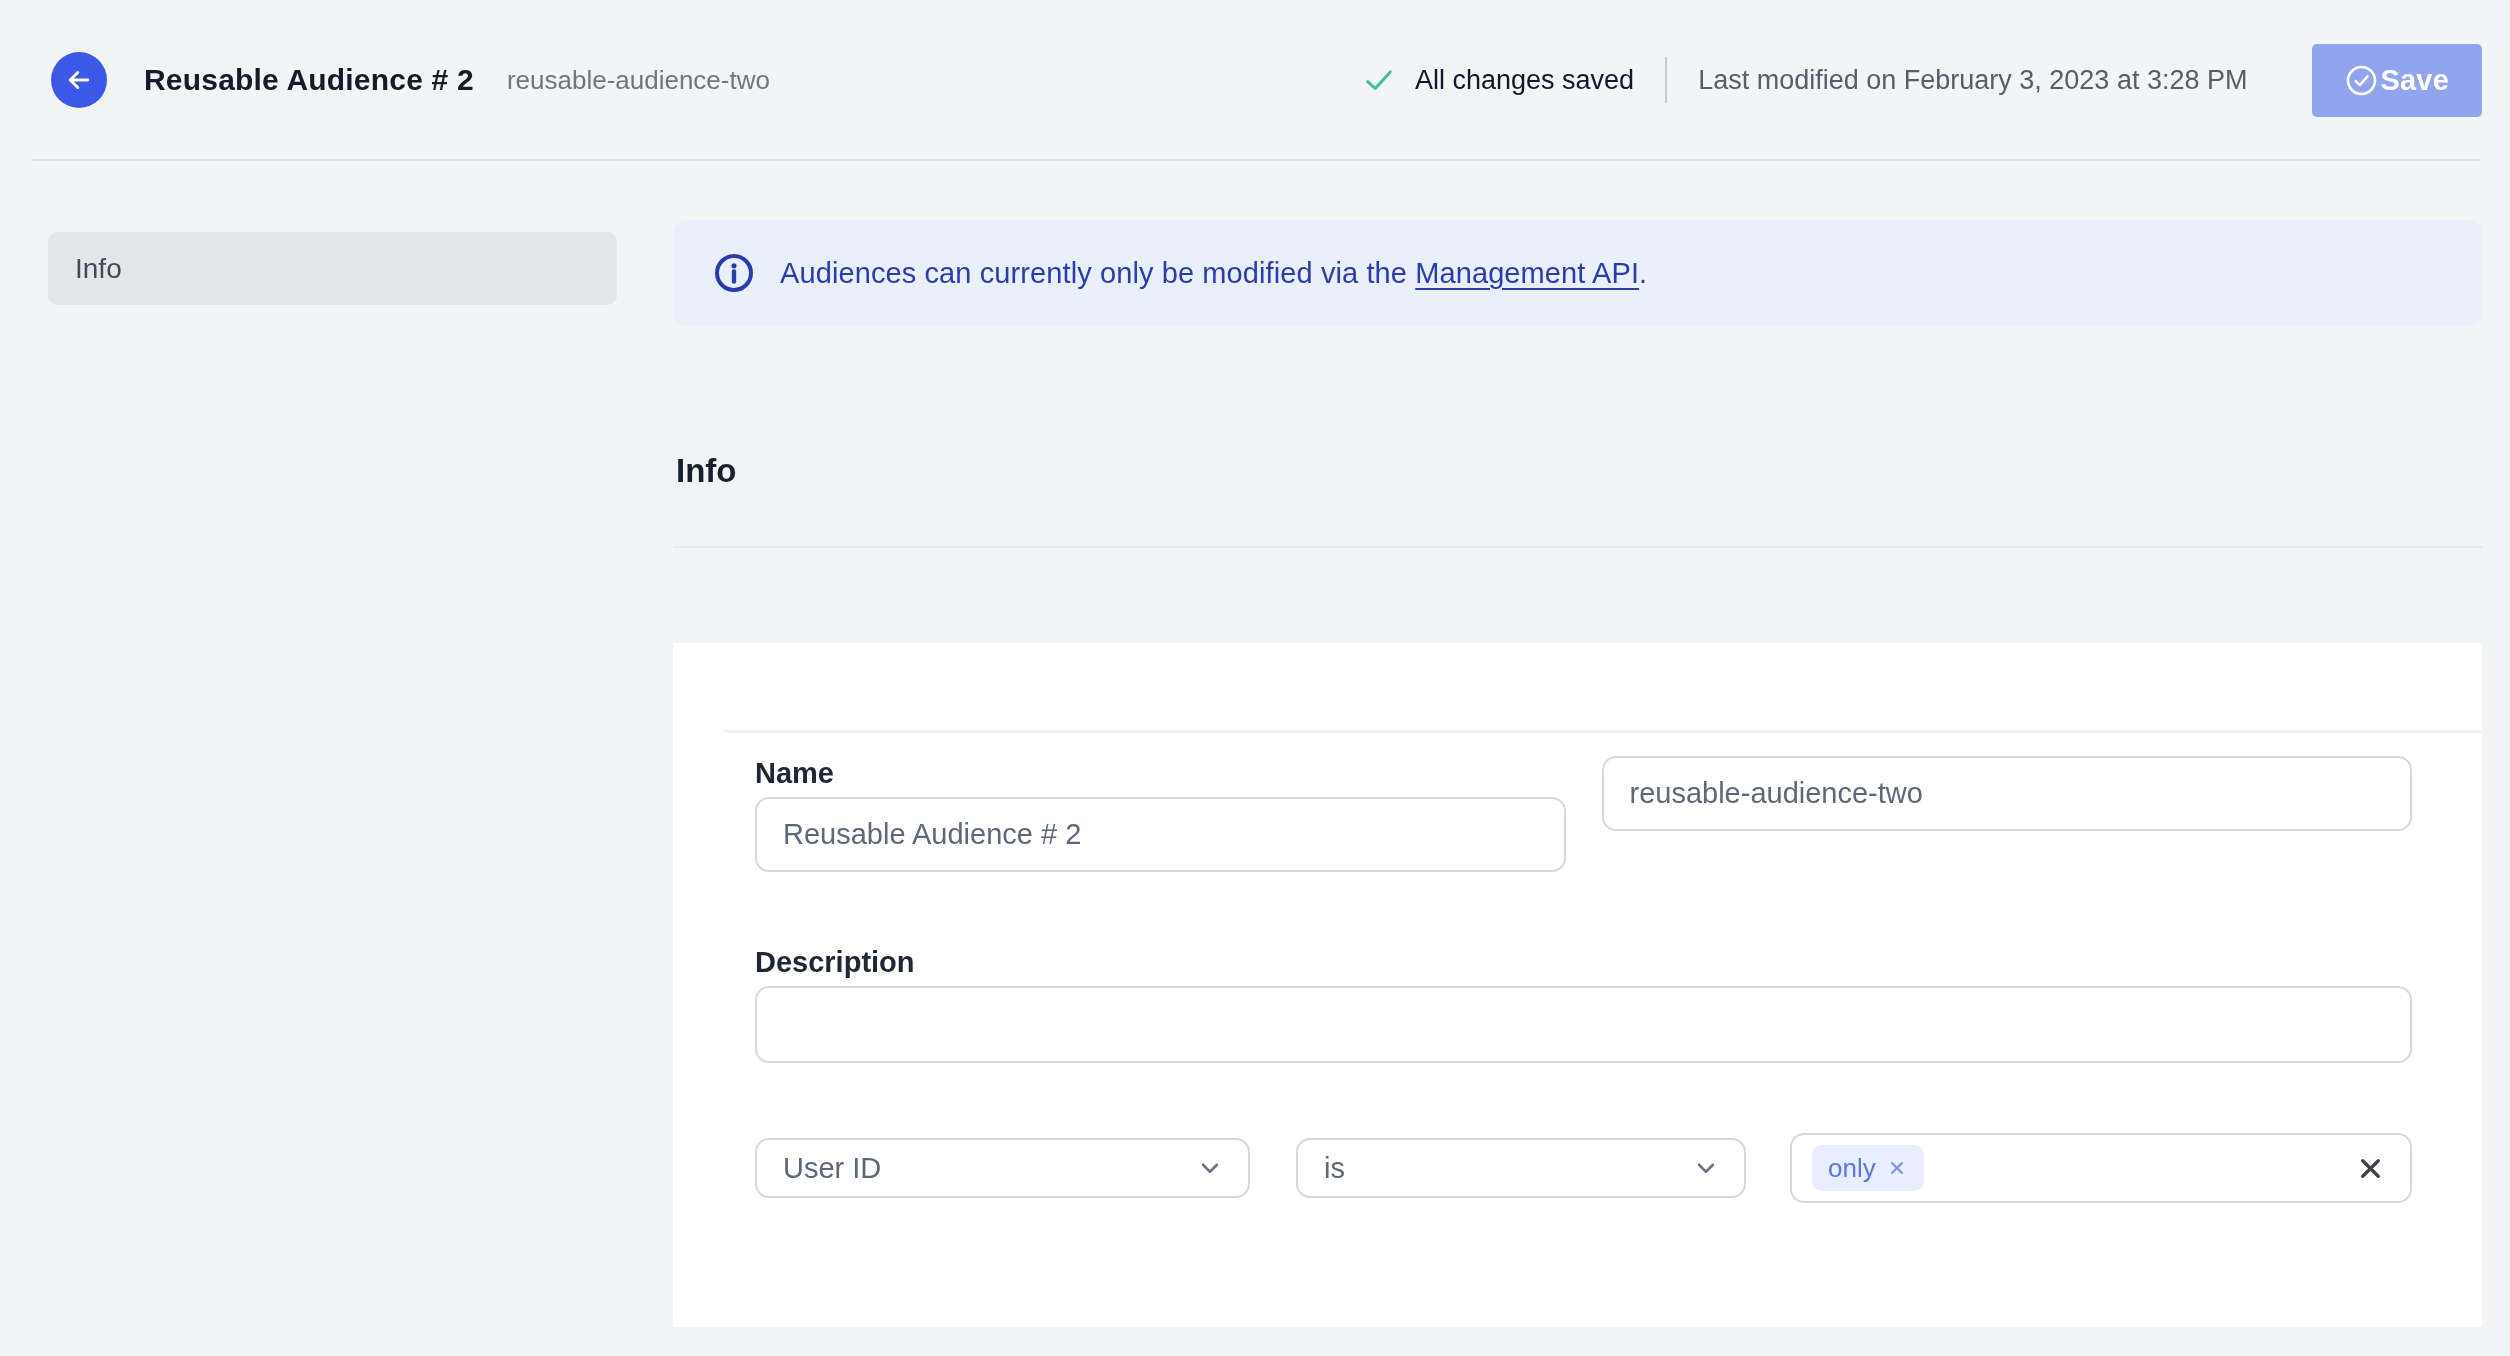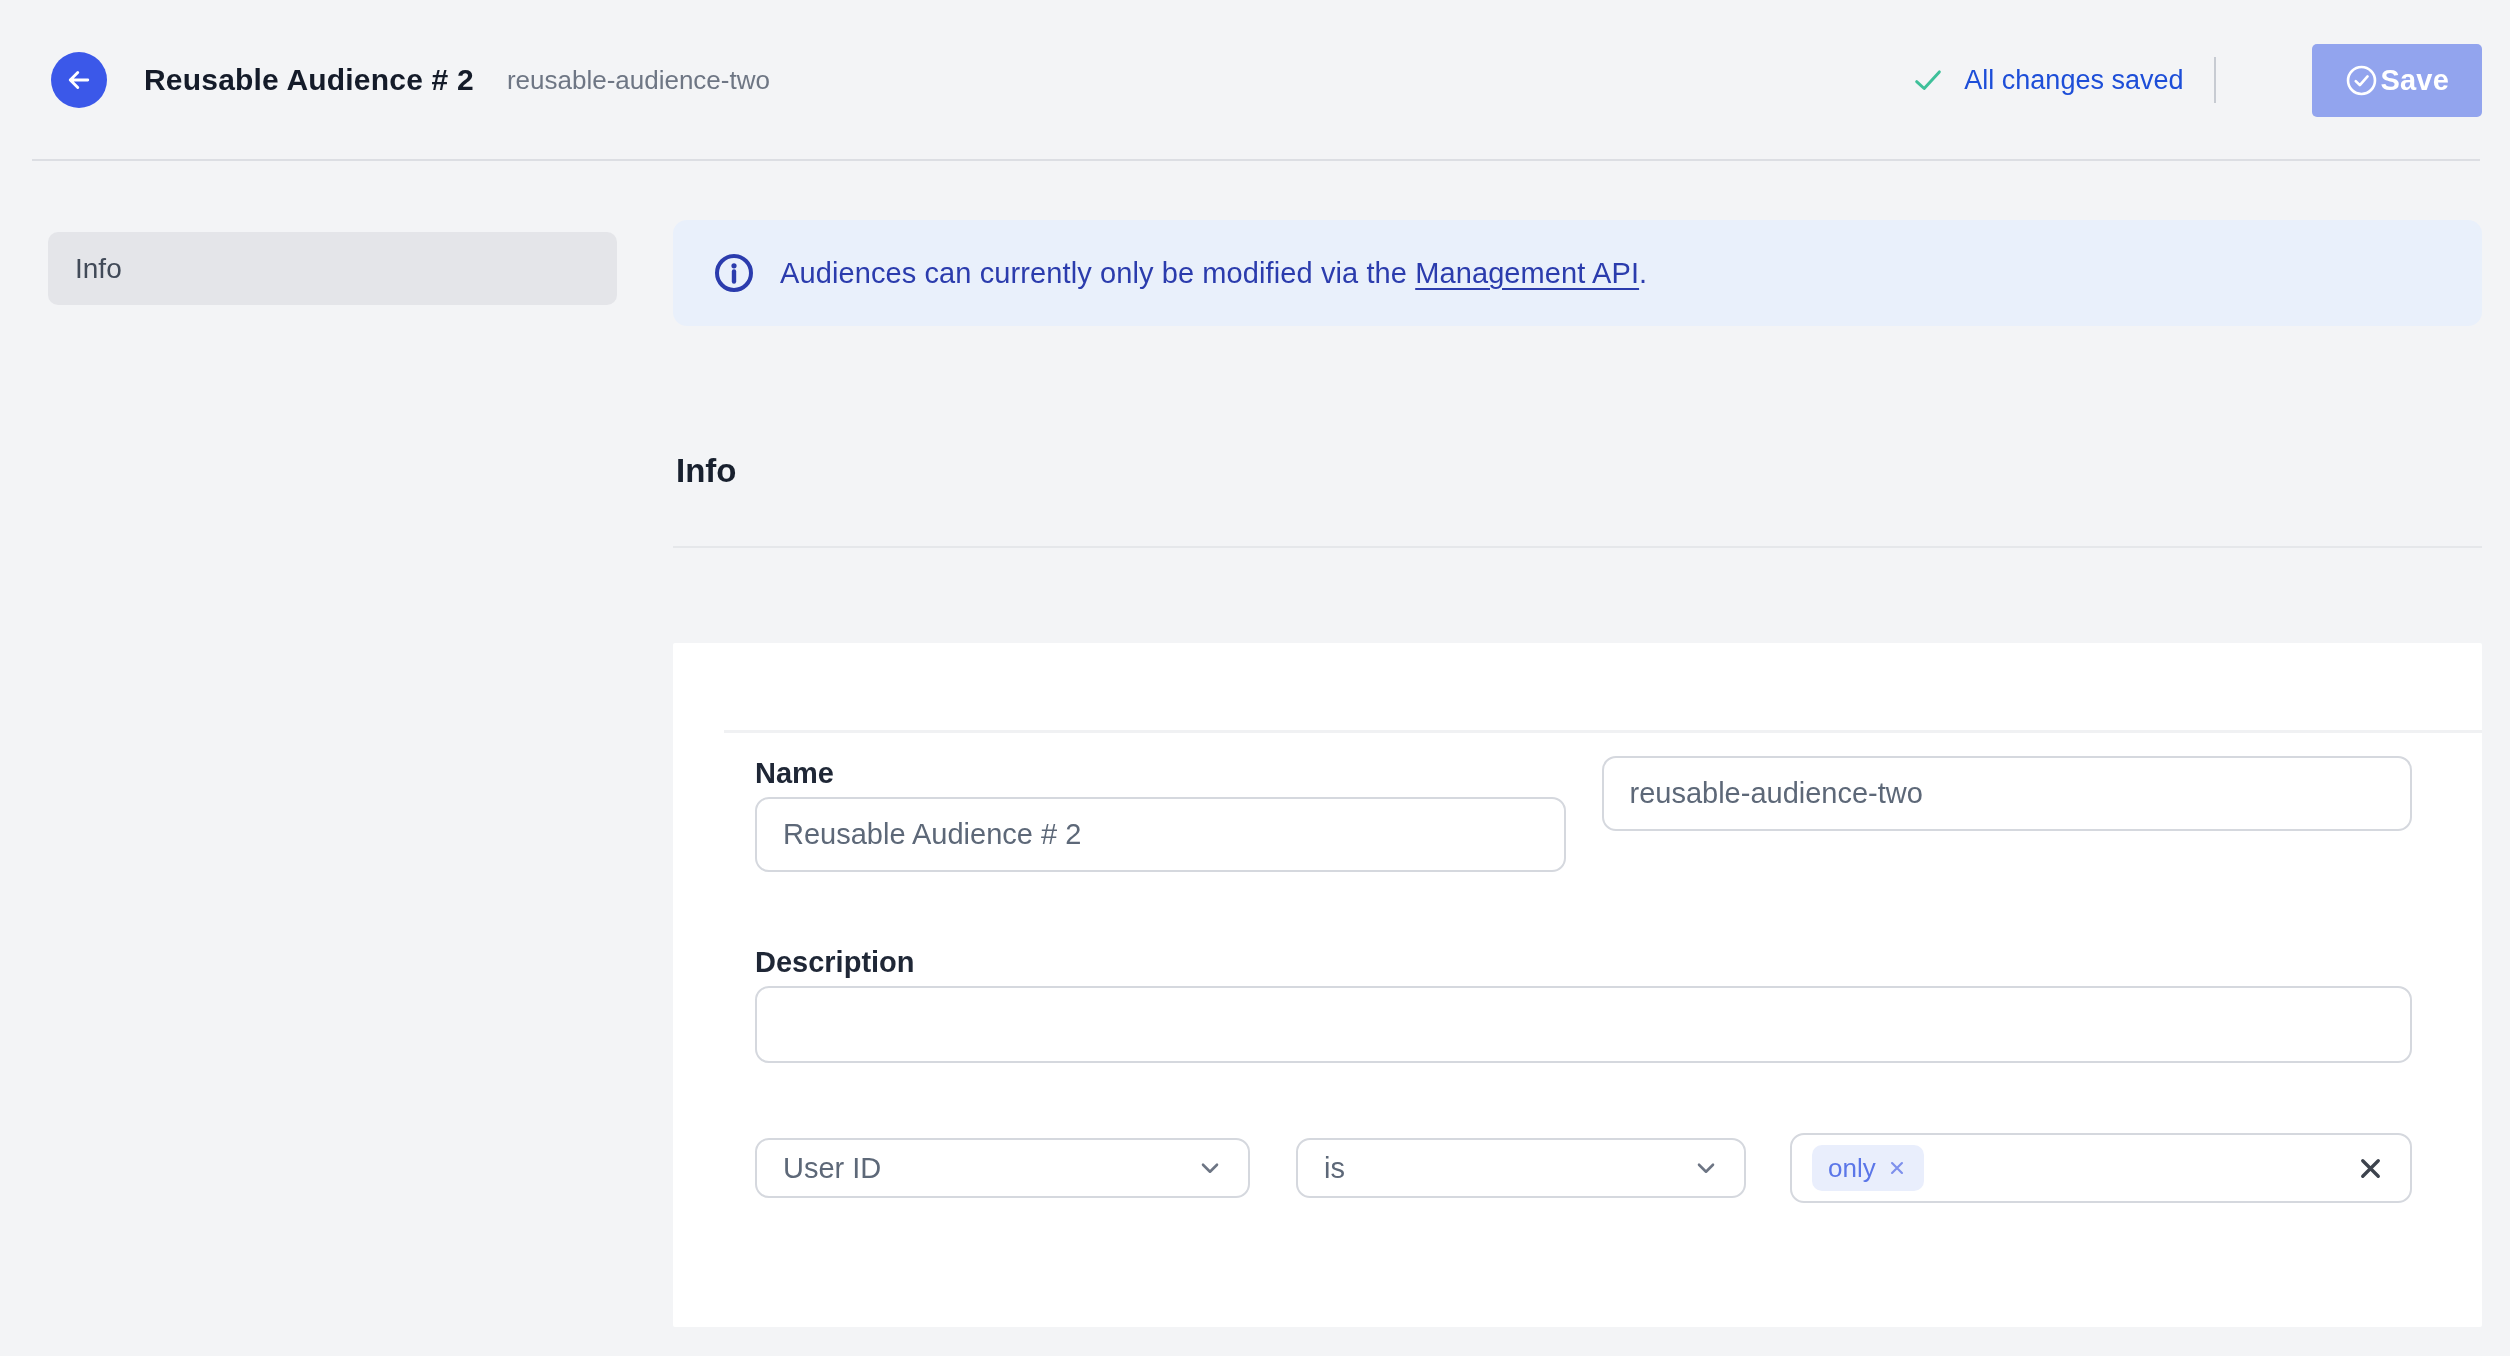--- a/index.html
+++ b/index.html
@@ -32,21 +32,21 @@
     margin-left: 37px;
     font-size: 30px; font-weight: 700; color: #141b29;
     letter-spacing: 0.2px; white-space: nowrap;
   }
   .page-subtitle {
     margin-left: 33px;
     font-size: 26px; color: #6e7684; white-space: nowrap;
   }
   .header-spacer { flex: 1; }
   .saved-status { display: flex; align-items: center; gap: 19px; }
-  .saved-status-text { font-size: 27px; color: #1d4ed8; white-space: nowrap; }
+  .saved-status-text { font-size: 27px; color: #0f172a; white-space: nowrap; }
   .header-vrule { width: 2px; height: 46px; background: #c7cbd2; margin: 0 31px; }
   .last-modified { font-size: 27px; color: #555e6d; white-space: nowrap; }
   .save-btn {
     margin-left: 65px;
     height: 73px; padding: 0 33px;
     display: flex; align-items: center; gap: 2px;
     background: #92a4ee; color: #ffffff;
     border: none; border-radius: 5px; cursor: pointer;
     font-family: "Liberation Sans", sans-serif;
     font-size: 29px; font-weight: 700; letter-spacing: 0.2px;
@@ -153,20 +153,21 @@
   <div class="header-spacer"></div>
   <div class="saved-status">
     <span style="display:flex;">
       <svg width="34" height="34" viewBox="0 0 24 24" fill="none">
         <path d="M4 13.2l5.3 4.8L20 6.3" stroke="#3ec09a" stroke-width="2.1" stroke-linecap="round" stroke-linejoin="round"></path>
       </svg>
     </span>
     <span class="saved-status-text">All changes saved</span>
   </div>
   <div class="header-vrule"></div>
+  <div class="last-modified">Last modified on February 3, 2023 at 3:28 PM</div>
   <button class="save-btn">
     <span style="display:flex;">
       <svg width="33" height="33" viewBox="0 0 24 24" fill="none">
         <circle cx="12" cy="12" r="9.8" stroke="#ffffff" stroke-width="1.9"></circle>
         <path d="M7.8 12.4l3 3L16.4 9" stroke="#ffffff" stroke-width="1.9" stroke-linecap="round" stroke-linejoin="round"></path>
       </svg>
     </span>
     <span>Save</span>
   </button>
 </div>

